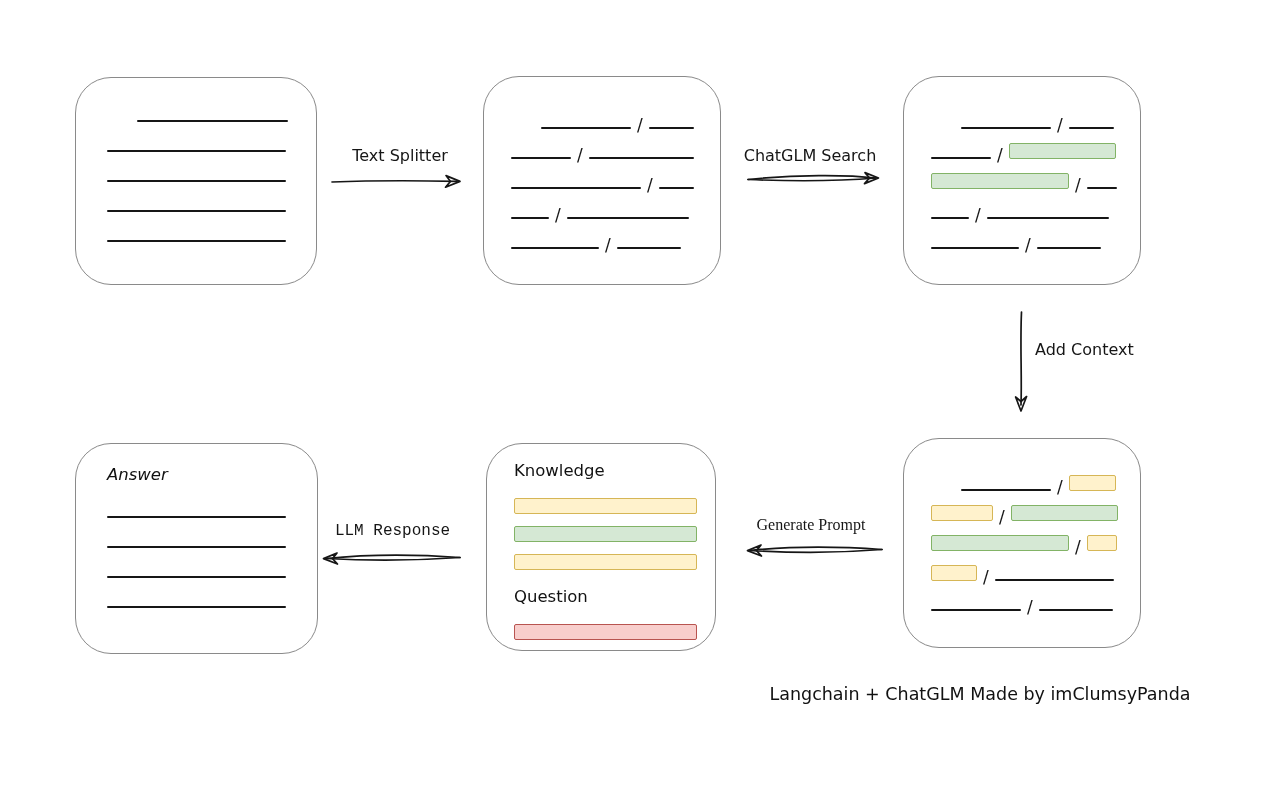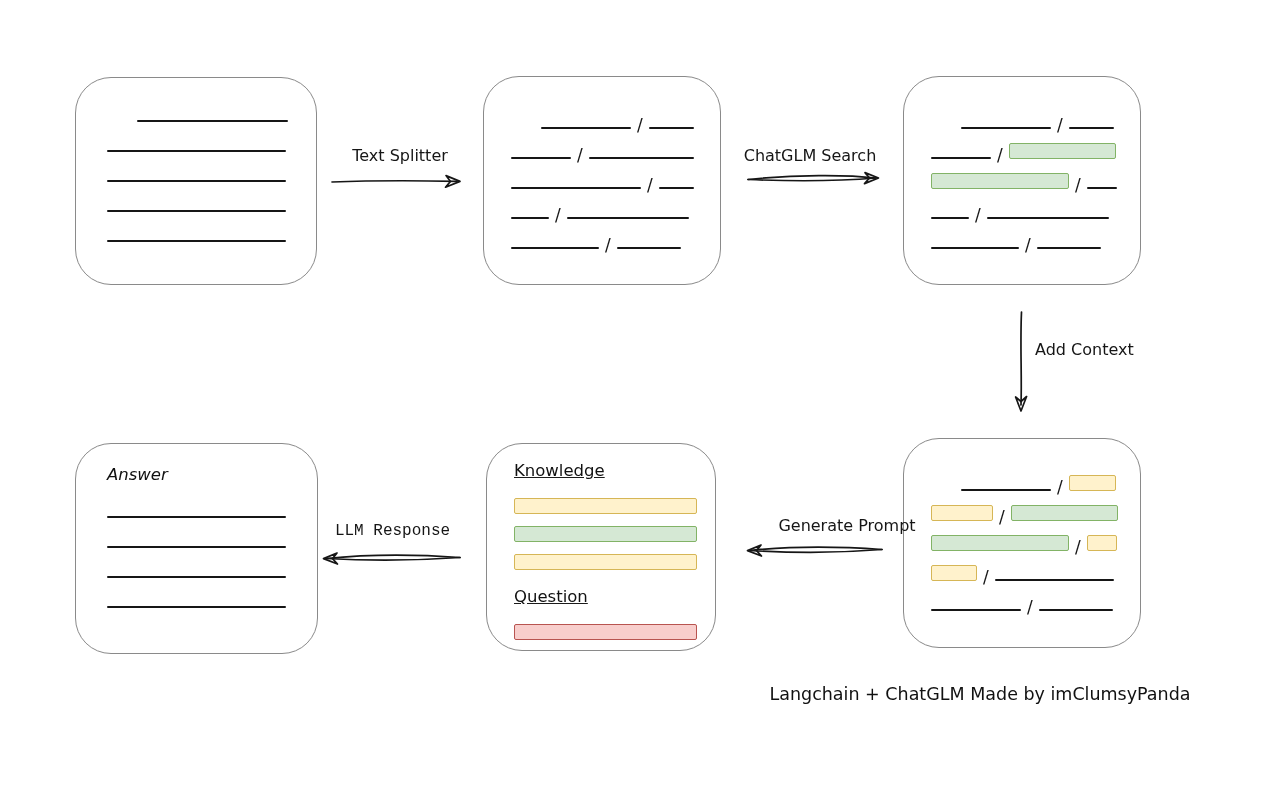--- a/index.html
+++ b/index.html
@@ -30,21 +30,21 @@
     display: inline-block; height: 16px; box-sizing: border-box;
     border-radius: 2px; border: 1.6px solid;
   }
   .chip-green  { background: #d5e8d4; border-color: #82b366; }
   .chip-yellow { background: #fff2cc; border-color: #d6b656; }
   .chip-red    { background: #f8cecc; border-color: #b85450; }
 
   
   .box-document .content { padding: 14px 0 0 31px; }
   .box-chunks  .content, .box-search .content, .box-context .content { padding: 22px 0 0 27px; }
-  .box-prompt  .content { padding: 14px 0 0 27px; text-decoration: underline; }
+  .box-prompt  .content { padding: 14px 0 0 27px; }
   .box-answer  .content { padding: 18px 0 0 31px; }
 
   .box-label { font-size: 16.5px; line-height: 26px; font-weight: 500; color: #111; }
   .box-prompt .d-row { height: 28px; }
   .box-prompt .box-label + .d-row { margin-top: 2px; }
   .box-prompt .d-row + .box-label { margin-top: 14px; }
   .box-answer .box-label { margin-bottom: 0; font-style: italic; }
 
   .arrow-label {
     position: absolute;
@@ -231,21 +231,21 @@
     <path d="M2 9.5 C 50 11.5, 100 10.5, 130 8"></path>
     <path d="M119 2.6 L132.5 8 L118.5 13.6 L123.5 8 Z"></path>
   </svg>
 
   <div class="arrow-label" style="left:1035px; top:340px; text-align:right;">Add Context</div>
   <svg class="arrow-svg" style="left:1012px; top:310px;" width="18" height="110" viewBox="0 0 18 110">
     <path d="M9.5 2 C 8 35, 10 65, 9 95"></path>
     <path d="M3.6 87 L9 101 L14.6 86.5 L9 91.5 Z"></path>
   </svg>
 
-  <div class="arrow-label" style="left:772px; top:516px; width:150px;">Generate Prompt</div>
+  <div class="arrow-label" style="left:736px; top:516px; width:150px;font-family:Liberation Serif, serif;">Generate Prompt</div>
   <svg class="arrow-svg" style="left:738px; top:542px;" width="146" height="16" viewBox="0 0 146 16">
     <path d="M144 7.5 C 95 4, 45 5, 12 8.5"></path>
     <path d="M144 7.5 C 95 11.5, 45 10.5, 12 8.5"></path>
     <path d="M23 3 L9.5 8.6 L23.5 14 L18.5 8.6 Z"></path>
   </svg>
 
   <div class="arrow-label" style="left:320px; top:522px; width:145px;font-family:Liberation Mono, monospace;">LLM Response</div>
   <svg class="arrow-svg" style="left:314px; top:550px;" width="148" height="16" viewBox="0 0 148 16">
     <path d="M146 7.5 C 97 4, 47 5, 12 8.5"></path>
     <path d="M146 7.5 C 97 11, 47 10.5, 12 8.5"></path>

